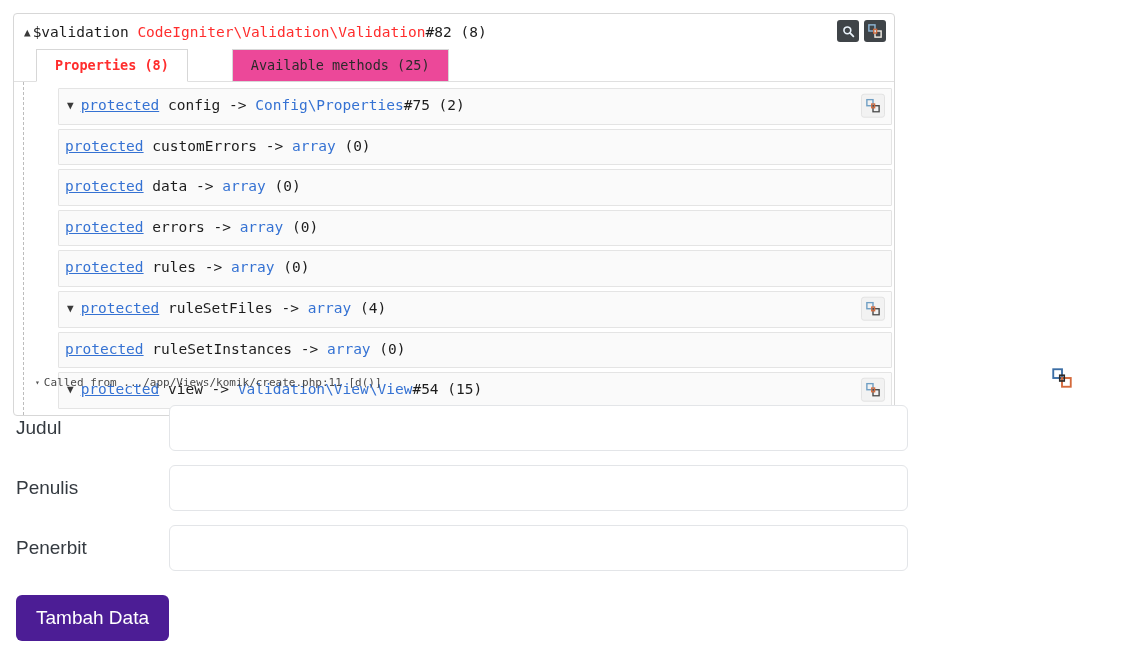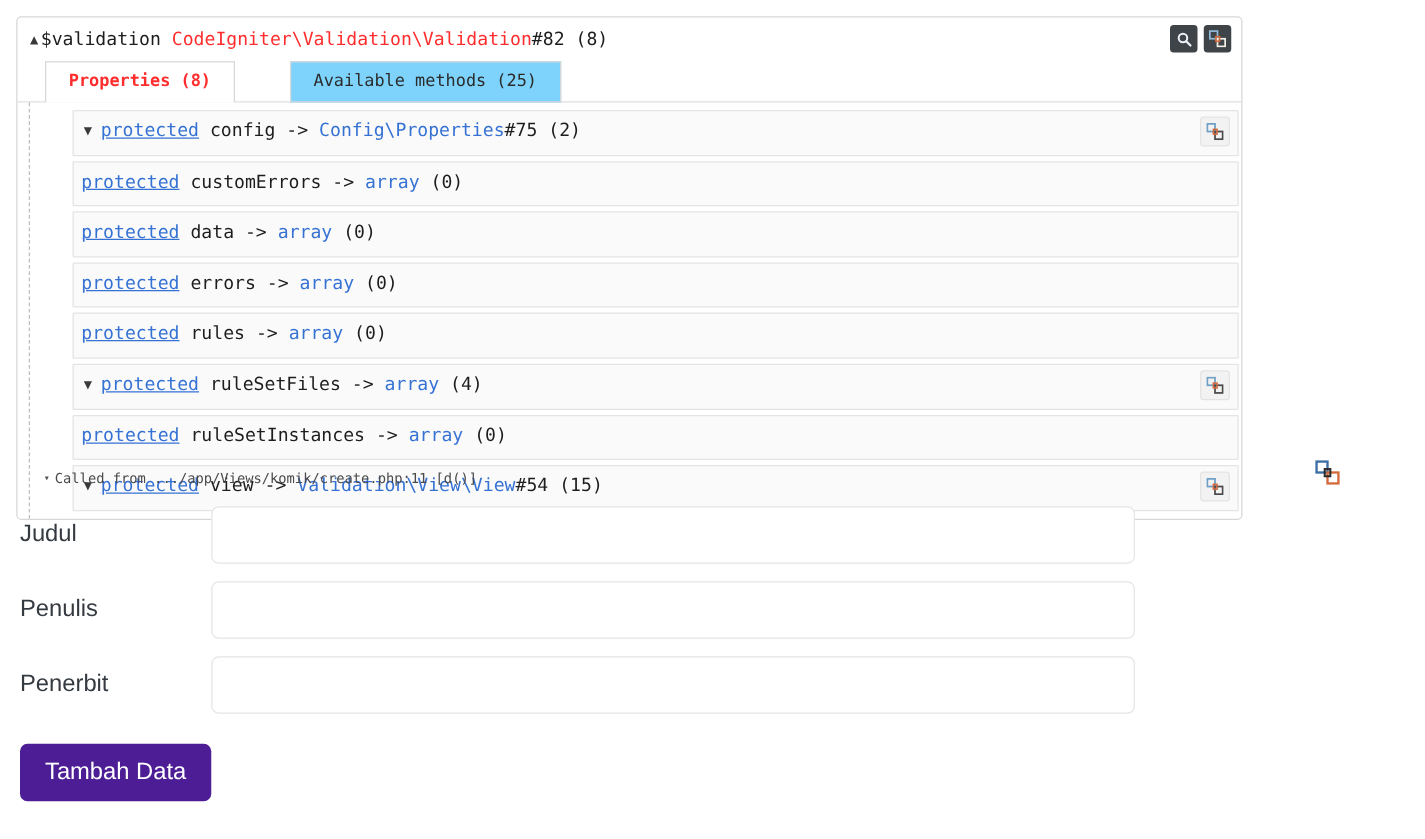--- a/index.html
+++ b/index.html
@@ -13,21 +13,21 @@
     font-family: "Liberation Sans", sans-serif;
     overflow: hidden;
     position: relative;
   }
 
   
   .dump-panel {
     position: absolute;
     left: 13px;
     top: 13px;
-    width: 981px;
+    width: 882px;
     border: 1px solid #d7d7d7;
     border-radius: 4px;
     background: #ffffff;
     box-sizing: border-box;
     padding: 0;
   }
 
   .dump-header {
     position: relative;
     padding: 8px 10px 0 10px;
@@ -76,21 +76,21 @@
     position: relative;
     z-index: 2;
     margin-bottom: -1px;
     gap: 40px;
   }
   .tab {
     font-family: "DejaVu Sans Mono", "Liberation Mono", monospace;
     font-size: 13.5px;
     padding: 7px 18px 8px 18px;
     border: 1px solid #d7d7d7;
-    background: #7dd3fc;
+    background: #ec4899;
     color: #2b2b2b;
     cursor: pointer;
     line-height: 1.2;
     box-sizing: border-box;
   }
   .tab.active {
     background: #ffffff;
     border-bottom-color: #ffffff;
     color: #ff2d2d;
     font-weight: bold;

